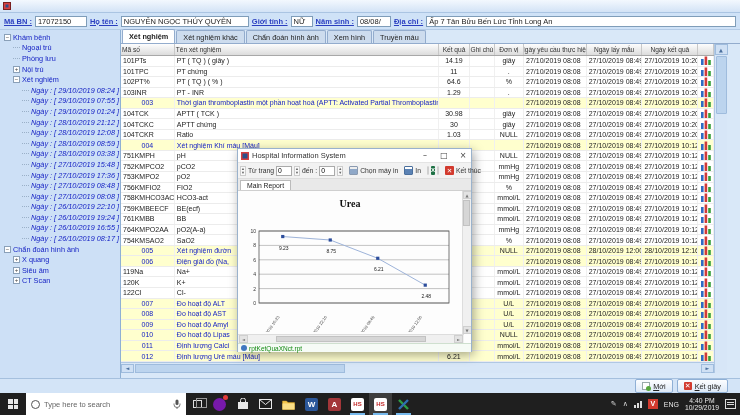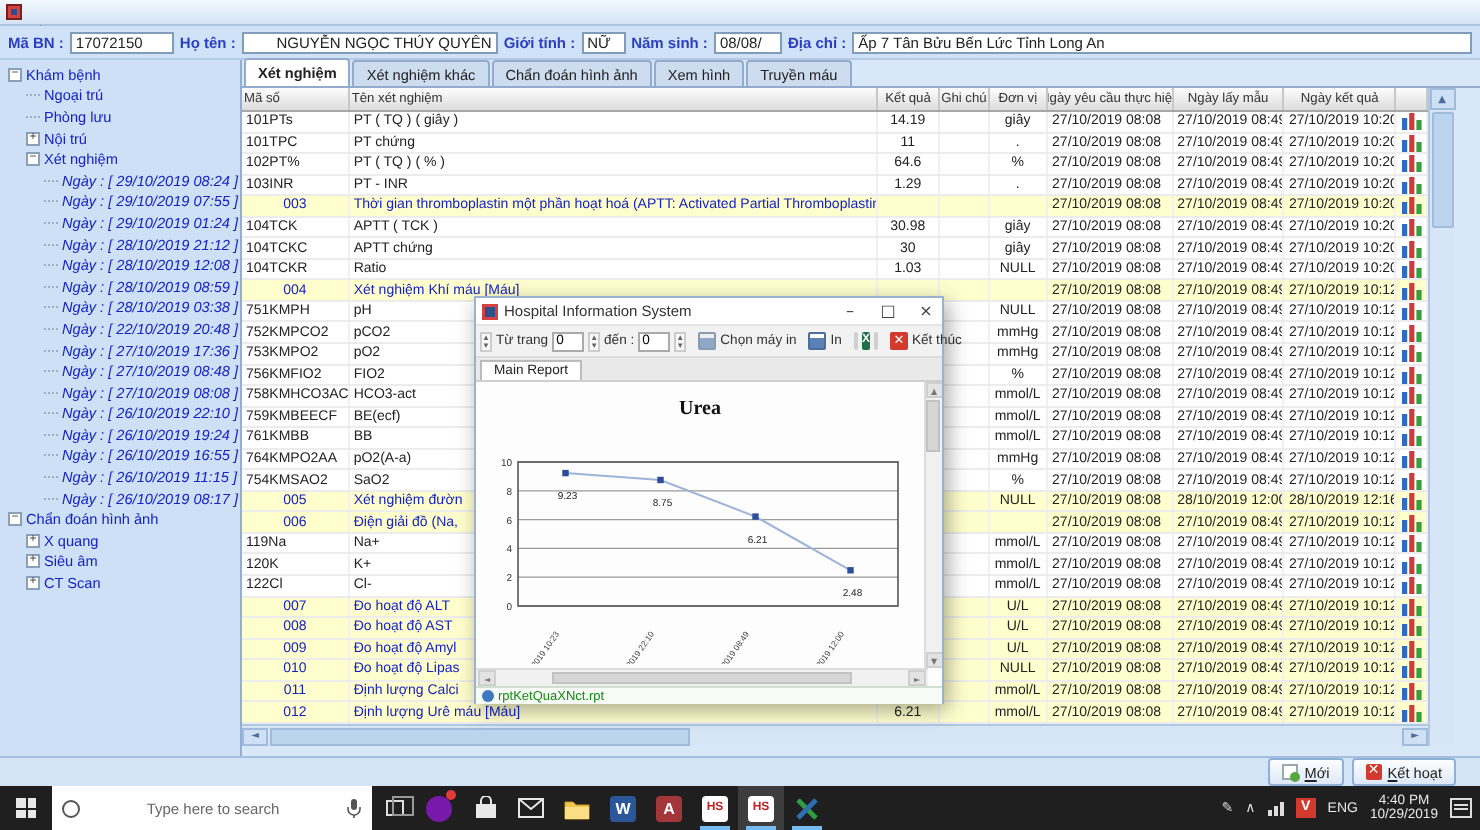--- a/index.html
+++ b/index.html
@@ -12,24 +12,24 @@
     background:linear-gradient(#f3f8fe,#d3e3f6); border-bottom:1px solid #aac4e2;
     display:flex; align-items:center; padding-left:3px; gap:3px; }
   .titlebar .appico { width:8px; height:8px; background:#2d4f8a; border:1px solid #7a1f1f;
     box-shadow:inset 0 0 0 1.5px #d64040; }
   .titlebar span { font-size:8px; color:#555;margin-top:20px; }
 
   
   .patientbar { position:absolute; left:0; top:13px; width:740px; height:17px;
     background:#cfe2f7; border-bottom:1px solid #b4cbe6; display:flex; align-items:center;
     padding:0 4px; gap:3px; }
-  .patientbar label { font-size:7.5px; color:#2b3fc0; font-weight:bold; white-space:nowrap; }
+  .patientbar label { font-size:7.5px; color:#2b3fc0; font-weight:bold; white-space:nowrap;text-decoration:underline; }
   .patientbar input { height:11px; font-size:7.5px; border:1px solid #7f9db9; background:#fff;
     padding:0 2px; color:#222; font-family:inherit; }
-  .w-id{width:52px;} .w-name{width:128px;text-align:right;} .w-gender{width:22px;} .w-dob{width:34px;} .w-addr{flex:1;}
+  .w-id{width:52px;} .w-name{width:128px;} .w-gender{width:22px;} .w-dob{width:34px;} .w-addr{flex:1;}
 
   
   .sidebar { position:absolute; left:0; top:30px; width:121px; height:348px;
     background:#cde0f6; border-right:1px solid #8fb0d4; overflow:hidden; padding:2px 0 0 2px; }
   .tnode { display:flex; align-items:center; height:10.6px; white-space:nowrap; overflow:hidden; }
   .tnode .exp { width:7px; height:7px; min-width:7px; border:1px solid #8aa0b8; background:#fff;
     font-size:6px; line-height:5px; text-align:center; color:#444; margin-right:2px; }
   .tnode .noexp { width:7px; min-width:7px; margin-right:2px; border-top:1px dotted #9ab0c8; height:0; }
   .tnode span.lbl { font-size:7.3px; color:#1622c4; }
   .lv0{padding-left:2px;} .lv1{padding-left:11px;} .lv2{padding-left:20px;font-style:italic;}
@@ -119,21 +119,21 @@
   .dstatus span { font-size:6.5px; color:#138a13; }
 
   
   .taskbar { position:absolute; left:0; top:393px; width:740px; height:22px; background:#1f1f1f;
     display:flex; align-items:center; z-index:30; }
   .startbtn { width:26px; height:22px; display:flex; align-items:center; justify-content:center; }
   .winlogo { width:10px; height:10px; display:grid; grid-template-columns:4.5px 4.5px; grid-template-rows:4.5px 4.5px; gap:1px; }
   .winlogo i { background:#e8e8e8; }
   .searchbox { width:160px; height:22px; background:#fff; display:flex; align-items:center; gap:4px; padding:0 5px; }
   .searchbox .circ { width:9px; height:9px; border:1.5px solid #555; border-radius:50%; }
-  .searchbox span { font-size:7.5px; color:#666; flex:1; white-space:nowrap; overflow:hidden;text-align:center; }
+  .searchbox span { font-size:7.5px; color:#666; flex:1; white-space:nowrap; overflow:hidden; }
   .taskview { width:22px; height:22px; display:flex; align-items:center; justify-content:center; }
   .tv { width:9px; height:8px; border:1px solid #ddd; background:transparent; position:relative; }
   .tv::after{ content:""; position:absolute; left:2px; top:-3px; width:9px; height:8px; border:1px solid #999; }
   .ticon { width:23px; height:22px; display:flex; align-items:center; justify-content:center; position:relative; }
   .ticon.running::after { content:""; position:absolute; bottom:0; left:4px; right:4px; height:2px; background:#76b9ed; }
   .ticon.active { background:#3d3d3d; }
   .glyph { width:13px; height:13px; border-radius:2px; font-size:8px; font-weight:bold; color:#fff;
     display:flex; align-items:center; justify-content:center; }
   .badge { position:absolute; top:2px; right:3px; width:5px; height:5px; background:#e23b3b; border-radius:50%; }
   .tray { margin-left:auto; display:flex; align-items:center; gap:6px; padding-right:4px; color:#e8e8e8; }
@@ -214,21 +214,21 @@
       <div class="tnode lv2">
         <span class="noexp"></span>
         <span class="lbl">Ngày : [ 28/10/2019 08:59 ]</span>
       </div>
       <div class="tnode lv2">
         <span class="noexp"></span>
         <span class="lbl">Ngày : [ 28/10/2019 03:38 ]</span>
       </div>
       <div class="tnode lv2">
         <span class="noexp"></span>
-        <span class="lbl">Ngày : [ 22/10/2019 20:48 ]</span>
+        <span class="lbl">Ngày : [ 27/10/2019 15:48 ]</span>
       </div>
       <div class="tnode lv2">
         <span class="noexp"></span>
         <span class="lbl">Ngày : [ 27/10/2019 17:36 ]</span>
       </div>
       <div class="tnode lv2">
         <span class="noexp"></span>
         <span class="lbl">Ngày : [ 27/10/2019 08:48 ]</span>
       </div>
       <div class="tnode lv2">
@@ -239,24 +239,20 @@
         <span class="noexp"></span>
         <span class="lbl">Ngày : [ 26/10/2019 22:10 ]</span>
       </div>
       <div class="tnode lv2">
         <span class="noexp"></span>
         <span class="lbl">Ngày : [ 26/10/2019 19:24 ]</span>
       </div>
       <div class="tnode lv2">
         <span class="noexp"></span>
         <span class="lbl">Ngày : [ 26/10/2019 16:55 ]</span>
-      </div>
-      <div class="tnode lv2">
-        <span class="noexp"></span>
-        <span class="lbl">Ngày : [ 26/10/2019 11:15 ]</span>
       </div>
       <div class="tnode lv2">
         <span class="noexp"></span>
         <span class="lbl">Ngày : [ 26/10/2019 08:17 ]</span>
       </div>
       <div class="tnode lv0">
         <span class="exp">−</span>
         <span class="lbl">Chẩn đoán hình ảnh</span>
       </div>
       <div class="tnode lv1">
@@ -895,21 +891,21 @@
     </div>
   </div>
 
   <div class="footer">
     <div class="fbtn">
       <div class="ico-new"></div>
       <span><u id="fnew1">M</u><span id="fnew2">ới</span></span>
     </div>
     <div class="fbtn">
       <div class="ico-x">✕</div>
-      <span><u id="ffin1">K</u><span id="ffin2">ết hoạt</span></span>
+      <span><u id="ffin1">K</u><span id="ffin2">ết giây</span></span>
     </div>
   </div>
 
   <div class="taskbar">
     <div class="startbtn">
       <div class="winlogo">
           <i></i>
           <i></i>
           <i></i>
           <i></i>

